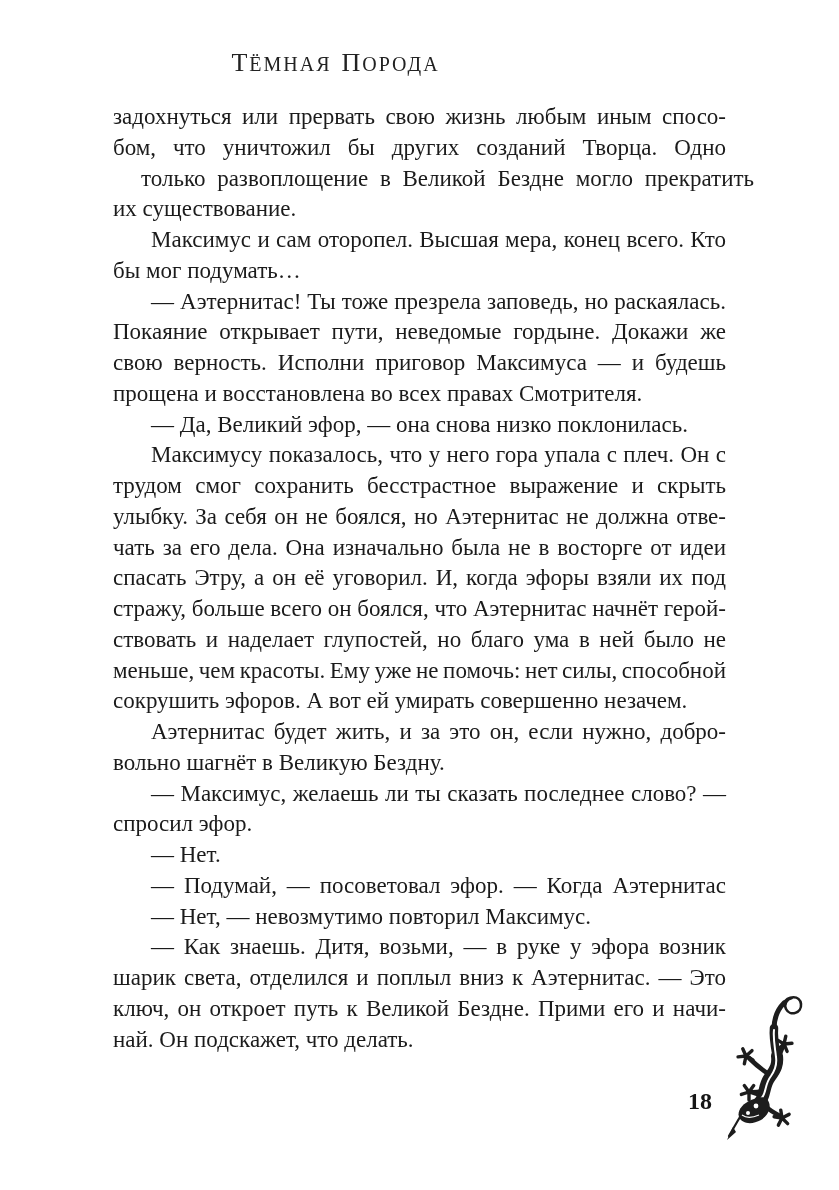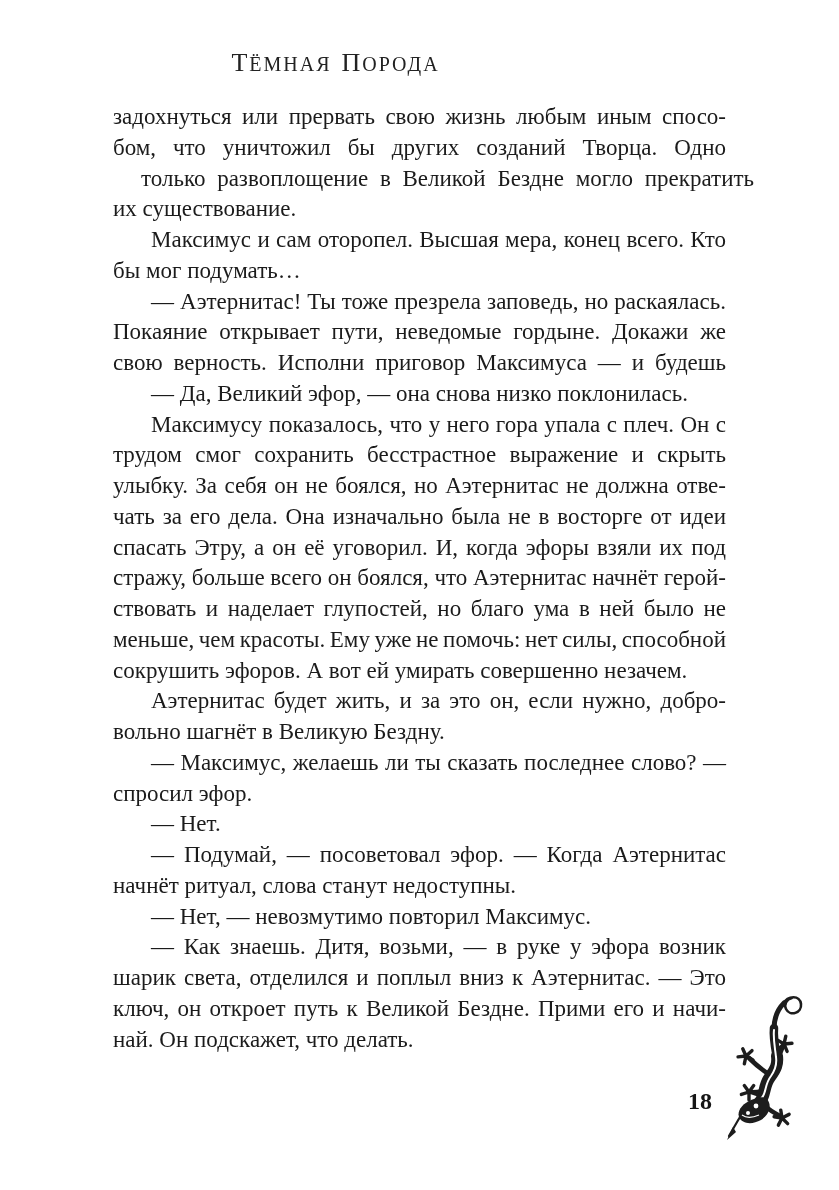--- a/index.html
+++ b/index.html
@@ -70,20 +70,21 @@
         <div class="line last"><span class="lt">их существование.</span></div>
       </div>
       <div class="para">
         <div class="line indent"><span class="lt" style="word-spacing: 0.613281px;">Максимус и сам оторопел. Высшая мера, конец всего. Кто</span></div>
         <div class="line last"><span class="lt">бы мог подумать…</span></div>
       </div>
       <div class="para">
         <div class="line indent"><span class="lt" style="word-spacing: 0.290179px; text-align: right;">— Аэтернитас! Ты тоже презрела заповедь, но раскаялась.</span></div>
         <div class="line"><span class="lt" style="word-spacing: 6.04948px;">Покаяние открывает пути, неведомые гордыне. Докажи же</span></div>
         <div class="line"><span class="lt" style="word-spacing: 5.20089px;">свою верность. Исполни приговор Максимуса — и будешь</span></div>
+        <div class="line last"><span class="lt">прощена и восстановлена во всех правах Смотрителя.</span></div>
       </div>
       <div class="para">
         <div class="line indent last"><span class="lt">— Да, Великий эфор, — она снова низко поклонилась.</span></div>
       </div>
       <div class="para">
         <div class="line indent"><span class="lt" style="word-spacing: 0.667188px;">Максимусу показалось, что у него гора упала с плеч. Он с</span></div>
         <div class="line"><span class="lt" style="word-spacing: 7.5625px;">трудом смог сохранить бесстрастное выражение и скрыть</span></div>
         <div class="line"><span class="lt" style="word-spacing: 1.61875px;">улыбку. За себя он не боялся, но Аэтернитас не должна отве-</span></div>
         <div class="line"><span class="lt" style="word-spacing: 2.17045px;">чать за его дела. Она изначально была не в восторге от идеи</span></div>
         <div class="line"><span class="lt" style="word-spacing: 2.27841px;">спасать Этру, а он её уговорил. И, когда эфоры взяли их под</span></div>
@@ -98,21 +99,20 @@
       </div>
       <div class="para">
         <div class="line indent"><span class="lt" style="word-spacing: 0.693359px;">— Максимус, желаешь ли ты сказать последнее слово? —</span></div>
         <div class="line last"><span class="lt">спросил эфор.</span></div>
       </div>
       <div class="para">
         <div class="line indent last"><span class="lt">— Нет.</span></div>
       </div>
       <div class="para">
         <div class="line indent"><span class="lt" style="word-spacing: 4.16071px;">— Подумай, — посоветовал эфор. — Когда Аэтернитас</span></div>
-        <div class="line last"><span class="lt">начнёт ритуал, слова станут недоступны.</span></div>
       </div>
       <div class="para">
         <div class="line indent last"><span class="lt">— Нет, — невозмутимо повторил Максимус.</span></div>
       </div>
       <div class="para">
         <div class="line indent"><span class="lt" style="word-spacing: 4.00469px;">— Как знаешь. Дитя, возьми, — в руке у эфора возник</span></div>
         <div class="line"><span class="lt" style="word-spacing: 2.2934px;">шарик света, отделился и поплыл вниз к Аэтернитас. — Это</span></div>
         <div class="line"><span class="lt" style="word-spacing: 2.51406px;">ключ, он откроет путь к Великой Бездне. Прими его и начи-</span></div>
         <div class="line last"><span class="lt">най. Он подскажет, что делать.</span></div>
       </div>

